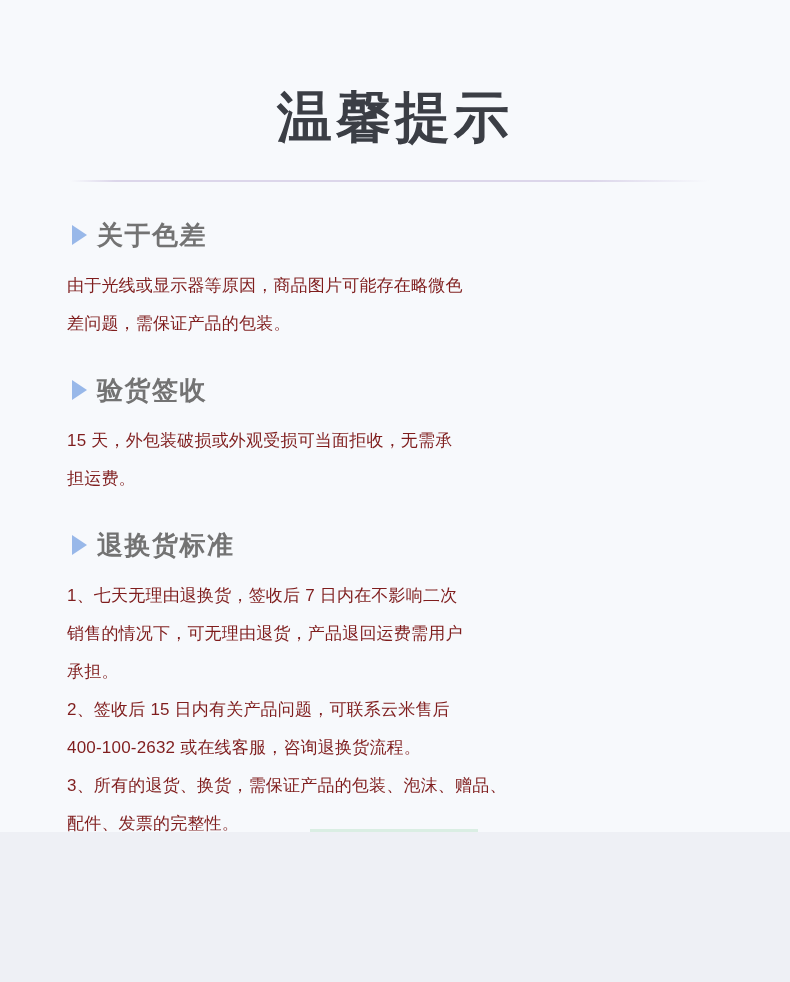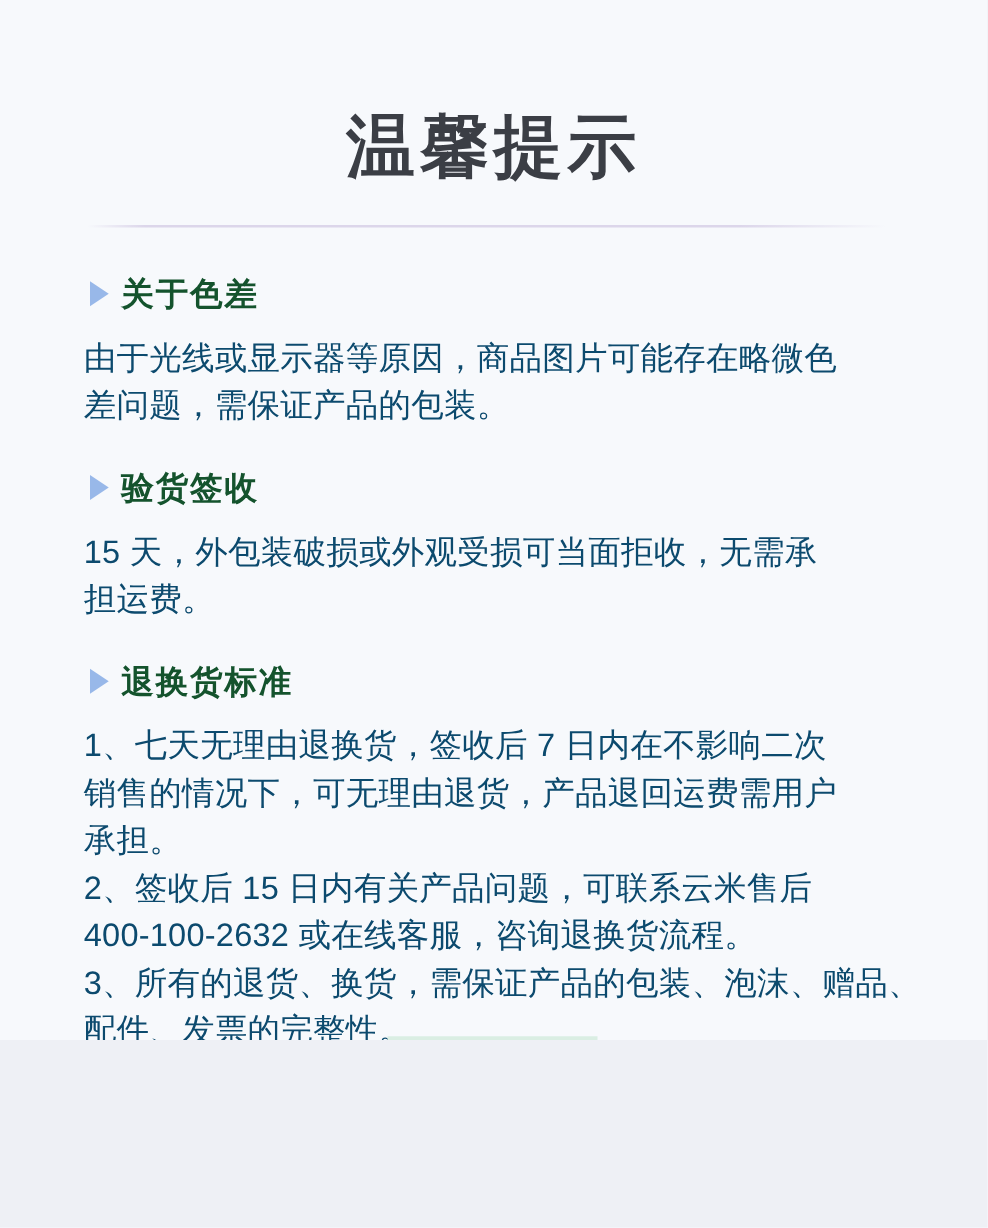--- a/index.html
+++ b/index.html
@@ -36,37 +36,37 @@
   .tip-section.gap { margin-top: 34px; }
   .sec-heading {
     display: flex;
     align-items: center;
     padding-left: 72px;
     height: 26px;
     font-size: 26px;
     line-height: 26px;
     font-weight: bold;
     letter-spacing: 1.5px;
-    color: #14532d;
+    color: #737373;
   }
   .tri {
     width: 0;
     height: 0;
     border-left: 15px solid #98b8e9;
     border-top: 10px solid transparent;
     border-bottom: 10px solid transparent;
     margin-right: 10px;
     flex: 0 0 auto;
   }
   .sec-body {
     margin: 19px 0 0 67px;
-    font-size: 26px;
+    font-size: 17px;
     line-height: 38px;
     letter-spacing: 0.2px;
-    color: #0c4a6e;
+    color: #7f1d1d;
   }
   .sec-body .line { white-space: nowrap; }
   .next-block-edge {
     position: absolute;
     left: 310px;
     bottom: 0;
     width: 168px;
     height: 3px;
     background: #daeee3;
   }

